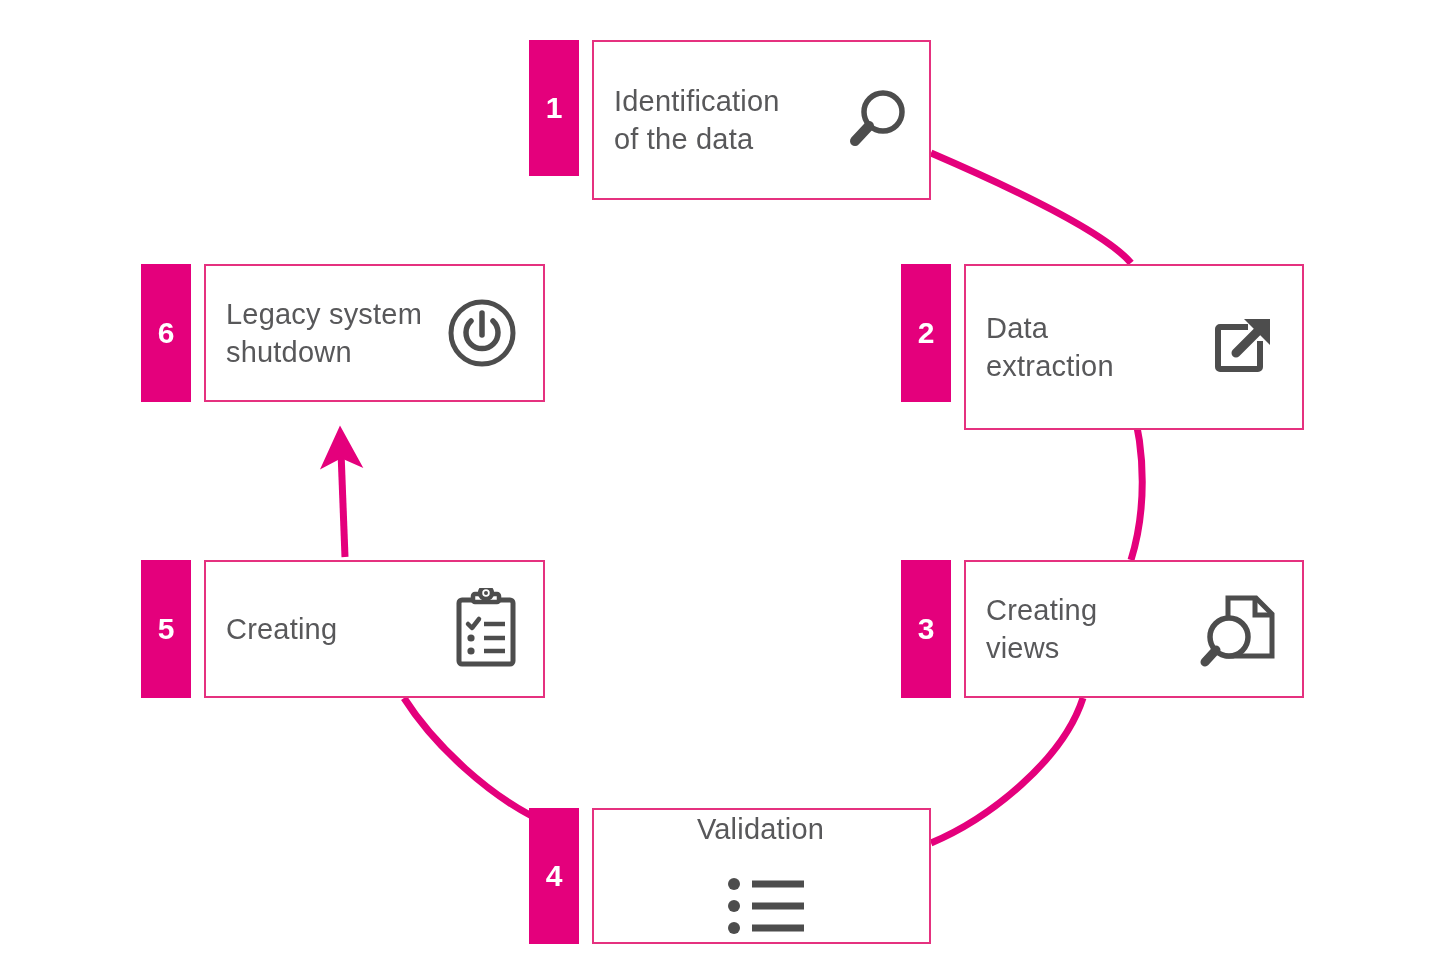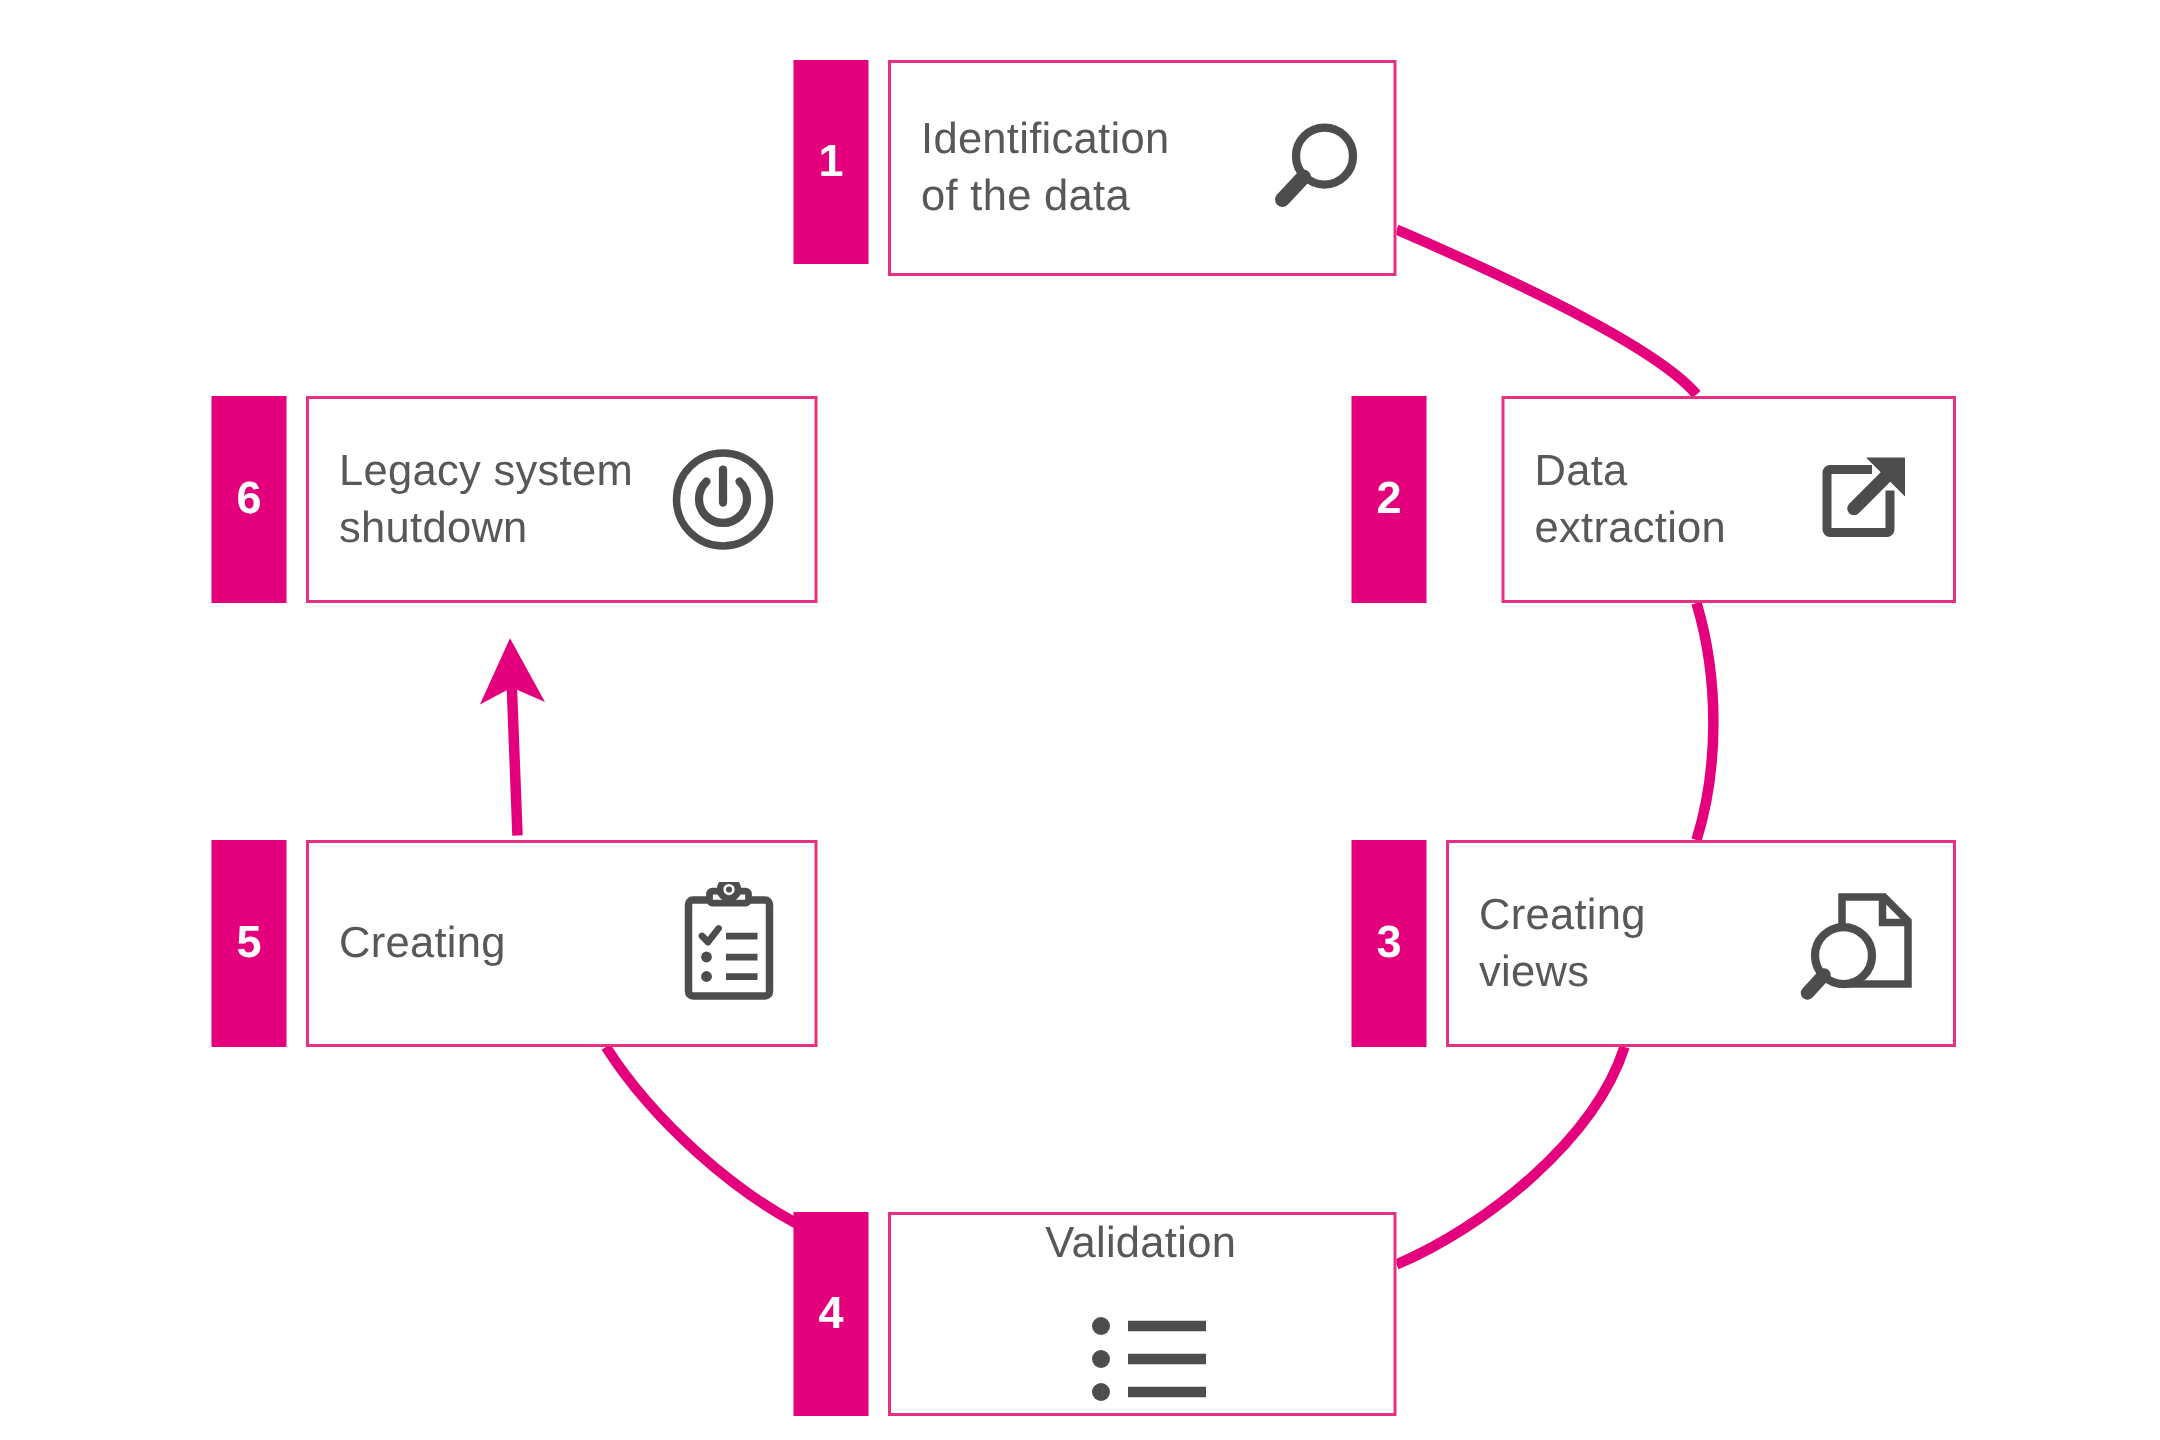--- a/index.html
+++ b/index.html
@@ -73,24 +73,24 @@
   .card-icon {
     flex: 0 0 auto;
     display: flex;
     align-items: center;
     justify-content: center;
     margin-left: 14px;
   }
 
   
   .step-1 { left: 529px; top: 40px;  height: 136px; width: 402px; }
-  .step-1 .card { height: 144px; }
+  .step-1 .card { height: 160px; }
 
   .step-2 { left: 901px; top: 264px; height: 138px; width: 403px; }
-  .step-2 .card { height: 138px; margin-left: 37px; }
+  .step-2 .card { height: 166px; }
 
   .step-3 { left: 901px; top: 560px; height: 138px; width: 403px; }
   .step-3 .card { height: 138px; }
 
   .step-4 { left: 529px; top: 808px; height: 136px; width: 402px; }
   .step-4 .card { height: 136px; flex-direction: column; }
 
   .step-5 { left: 141px; top: 560px; height: 138px; width: 404px; }
   .step-5 .card { height: 138px; }
 

